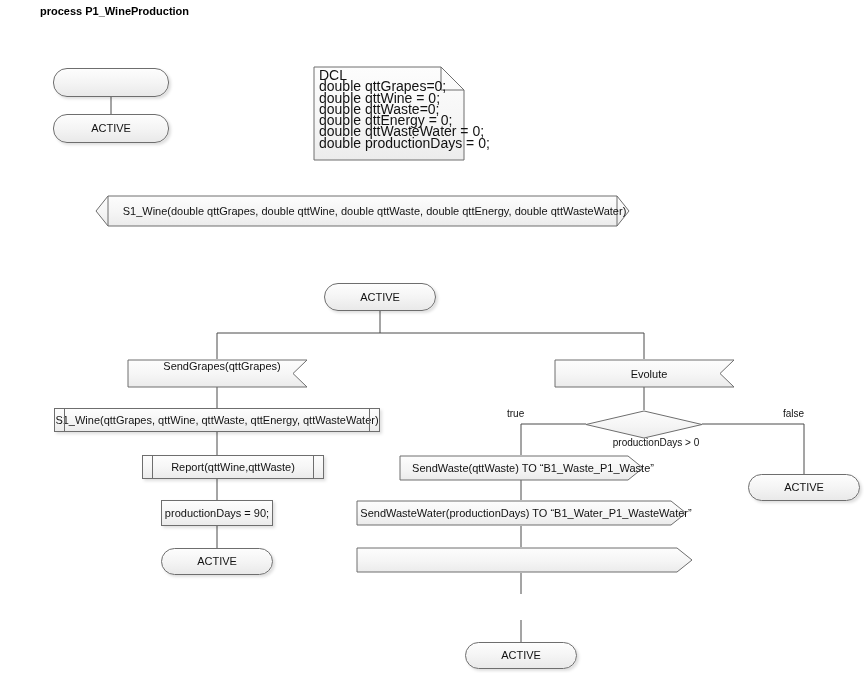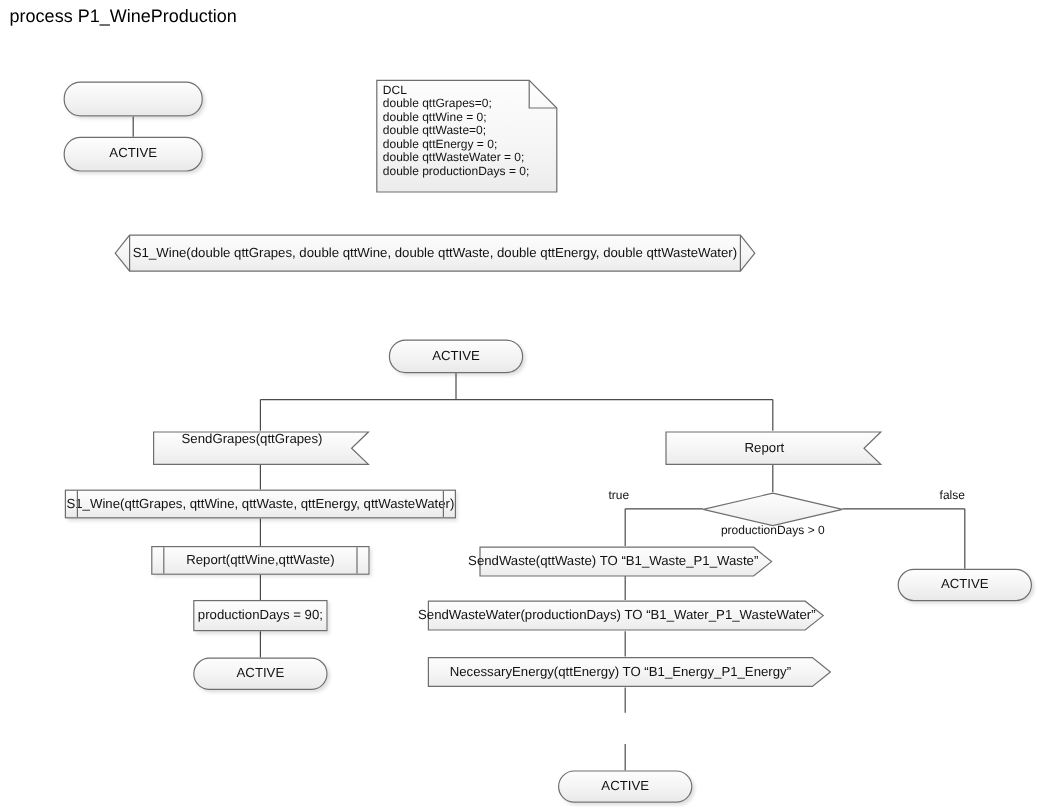--- a/index.html
+++ b/index.html
@@ -28,25 +28,26 @@
     align-items: center;
     justify-content: center;
     font-size: 11px;
     line-height: 1.15;
     color: #111111;
     white-space: nowrap;
     z-index: 2;
   }
   .title {
     position: absolute;
-    font-size: 15px;
-    font-weight: normal;
+    font-size: 11px;
+    font-weight: bold;
     color: #000000;
     white-space: nowrap;
     z-index: 3;
+    margin-left: 32px;
   }
   
   .state {
     border: 1px solid #6e6e6e;
     border-radius: 14px;
     background: linear-gradient(180deg, #fdfdfd 0%, #f4f4f4 52%, #e9e9e9 100%);
     box-shadow: 2px 2px 3px rgba(0,0,0,0.13);
   }
   
   .task {
@@ -78,24 +79,25 @@
   }
   .shapelabel {
     position: absolute;
     display: flex;
     align-items: center;
     justify-content: center;
     font-size: 11px;
     color: #111111;
     white-space: nowrap;
     z-index: 2;
+    padding-left: 12px;
   }
   .dcl-text {
     position: absolute;
-    font-size: 10px;
+    font-size: 14px;
     line-height: 11.3px;
     color: #111111;
     white-space: pre;
     z-index: 2;
   }
   .edgelabel {
     position: absolute;
     font-size: 10px;
     color: #111111;
     white-space: nowrap;
@@ -187,39 +189,39 @@
       </linearGradient>
     </defs>
     <path d="M1,1 L180,1 L166,14.5 L180,28 L1,28 Z" fill="url(#gIn1)" stroke="#6e6e6e" stroke-width="1"></path>
   </svg>
   <div class="shapelabel" style="left:127px; top:359px; width:166px; height:14px;">SendGrapes(qttGrapes)</div>
 
   <div class="node proc" style="left:54px; top:408px; width:326px; height:24px; position:absolute;">
     <span>S1_Wine(qttGrapes, qttWine, qttWaste, qttEnergy, qttWasteWater)</span>
   </div>
 
-  <div class="node proc" style="left:126px; top:455px; width:182px; height:24px; position:absolute;">
+  <div class="node proc" style="left:142px; top:455px; width:182px; height:24px; position:absolute;">
     <span>Report(qttWine,qttWaste)</span>
   </div>
 
   <div class="node task" style="left:161px; top:500px; width:112px; height:26px;">productionDays = 90;</div>
 
   <div class="node state" style="left:161px; top:548px; width:112px; height:27px;">ACTIVE</div>
 
   <svg class="svgshape" style="left:554px; top:359px;" width="181" height="29">
     <defs>
       <linearGradient id="gIn2" x1="0" y1="0" x2="0" y2="1">
         <stop offset="0%" stop-color="#fdfdfd"></stop>
         <stop offset="55%" stop-color="#f5f5f5"></stop>
         <stop offset="100%" stop-color="#ebebeb"></stop>
       </linearGradient>
     </defs>
     <path d="M1,1 L180,1 L166,14.5 L180,28 L1,28 Z" fill="url(#gIn2)" stroke="#6e6e6e" stroke-width="1"></path>
   </svg>
-  <div class="shapelabel" style="left:554px; top:359px; width:166px; height:29px;">Report</div>
+  <div class="shapelabel" style="left:554px; top:359px; width:166px; height:29px;">Evolute</div>
 
   <svg class="svgshape" style="left:585px; top:410px;" width="118" height="29">
     <defs>
       <linearGradient id="gDec" x1="0" y1="0" x2="0" y2="1">
         <stop offset="0%" stop-color="#fdfdfd"></stop>
         <stop offset="55%" stop-color="#f5f5f5"></stop>
         <stop offset="100%" stop-color="#ebebeb"></stop>
       </linearGradient>
     </defs>
     <path d="M59,1 L117,14.5 L59,28 L1,14.5 Z" fill="url(#gDec)" stroke="#6e6e6e" stroke-width="1"></path>
@@ -234,21 +236,21 @@
   <svg class="svgshape" style="left:399px; top:455px;" width="245" height="26">
     <defs>
       <linearGradient id="gOut1" x1="0" y1="0" x2="0" y2="1">
         <stop offset="0%" stop-color="#fdfdfd"></stop>
         <stop offset="55%" stop-color="#f5f5f5"></stop>
         <stop offset="100%" stop-color="#ebebeb"></stop>
       </linearGradient>
     </defs>
     <path d="M1,1 L229,1 L244,13 L229,25 L1,25 Z" fill="url(#gOut1)" stroke="#6e6e6e" stroke-width="1"></path>
   </svg>
-  <div class="shapelabel" style="left:396px; top:455px; width:230px; height:26px;">SendWaste(qttWaste) TO “B1_Waste_P1_Waste”</div>
+  <div class="shapelabel" style="left:406px; top:455px; width:230px; height:26px;">SendWaste(qttWaste) TO “B1_Waste_P1_Waste”</div>
 
   <svg class="svgshape" style="left:356px; top:500px;" width="331" height="26">
     <defs>
       <linearGradient id="gOut2" x1="0" y1="0" x2="0" y2="1">
         <stop offset="0%" stop-color="#fdfdfd"></stop>
         <stop offset="55%" stop-color="#f5f5f5"></stop>
         <stop offset="100%" stop-color="#ebebeb"></stop>
       </linearGradient>
     </defs>
     <path d="M1,1 L315,1 L330,13 L315,25 L1,25 Z" fill="url(#gOut2)" stroke="#6e6e6e" stroke-width="1"></path>
@@ -258,18 +260,17 @@
   <svg class="svgshape" style="left:356px; top:547px;" width="337" height="26">
     <defs>
       <linearGradient id="gOut3" x1="0" y1="0" x2="0" y2="1">
         <stop offset="0%" stop-color="#fdfdfd"></stop>
         <stop offset="55%" stop-color="#f5f5f5"></stop>
         <stop offset="100%" stop-color="#ebebeb"></stop>
       </linearGradient>
     </defs>
     <path d="M1,1 L321,1 L336,13 L321,25 L1,25 Z" fill="url(#gOut3)" stroke="#6e6e6e" stroke-width="1"></path>
   </svg>
-  <div class="shapelabel" style="left:356px; top:547px; width:322px; height:26px;">NecessaryEnergy(qttEnergy) TO “B1_Energy_P1_Energy”</div>
 
 
   <div class="node state" style="left:465px; top:642px; width:112px; height:27px;">ACTIVE</div>
 
 </div>
 
 </body></html>

